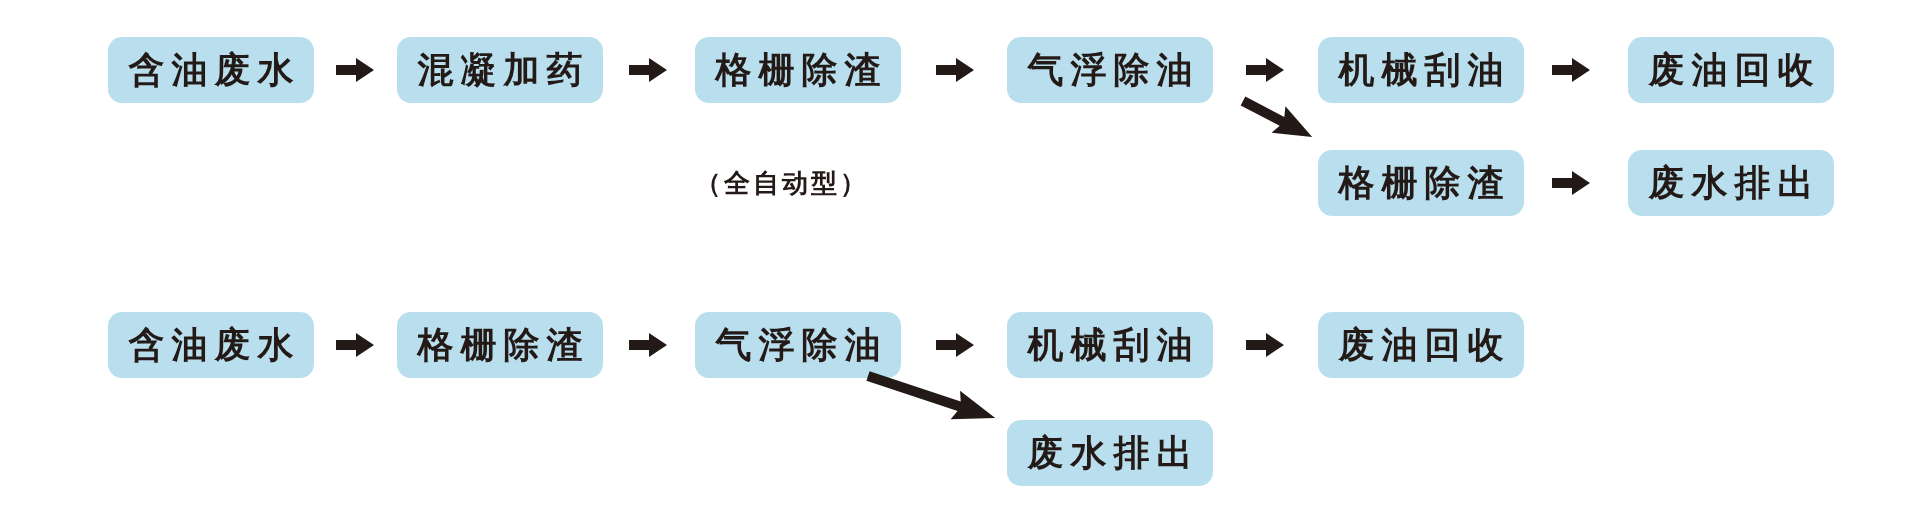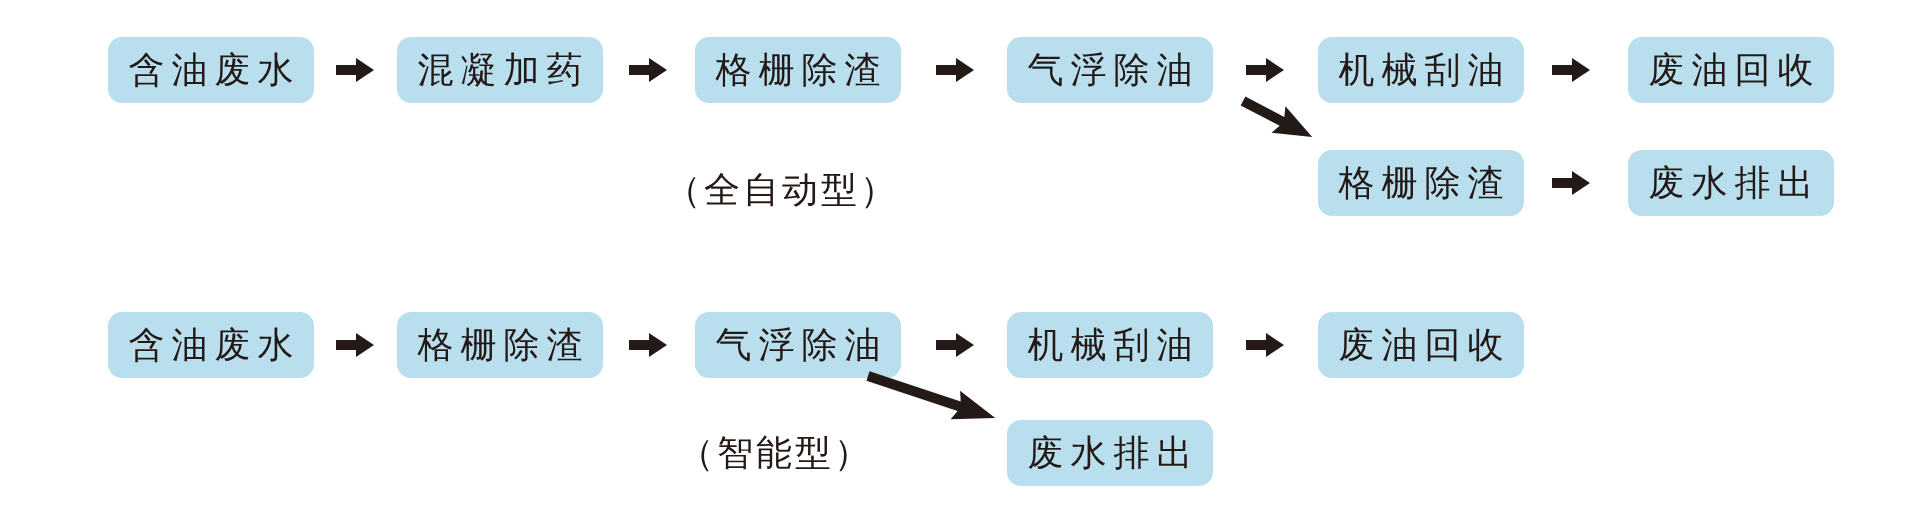--- a/index.html
+++ b/index.html
@@ -3,35 +3,35 @@
 <meta charset="utf-8">
 <style>
   html,body{margin:0;padding:0;}
   body{
     width:1920px;height:517px;
     background:#ffffff;
     overflow:hidden;
     font-family:"Liberation Sans","DejaVu Sans",sans-serif;
     position:relative;
   }
-  .canvas{position:absolute;left:0;top:0;width:1920px;height:517px;}
+  .canvas{position:absolute;left:0;top:0;width:1920px;height:517px;font-weight:bold;}
   .box{
     position:absolute;
     width:206px;height:66px;
     background:#b9dfee;
     border-radius:14px;
     display:flex;align-items:center;justify-content:center;
     font-size:36px;
     letter-spacing:7px;text-indent:7px;
     color:#231916;
     white-space:nowrap;
   }
   .type-label{
     position:absolute;
-    font-size:36px;
+    font-size:26px;
     letter-spacing:3px;
     color:#231916;
     text-align:center;
     white-space:nowrap;
   }
   
   .c1{left:108px}.c2{left:397px}.c3{left:695px}.c4{left:1007px}.c5{left:1318px}.c6{left:1628px}
   
   .r1{top:37px}.r1b{top:150px}.r2{top:312px}.r2b{top:420px}
   
@@ -97,21 +97,20 @@
       <use href="#arrowR"></use>
     </svg>
   <div class="box r2 c4">机械刮油</div>
   <svg class="harrow ar2 a4" viewBox="0 0 38 28">
       <use href="#arrowR"></use>
     </svg>
   <div class="box r2 c5">废油回收</div>
 
   <div class="box r2b c4">废水排出</div>
 
-  <div class="type-label label2">（智能型）</div>
 
   <svg class="overlay" viewBox="0 0 1920 517">
     <g transform="translate(1243,101) rotate(27.5)">
       <path d="M0,-5 L44,-5 L40,-15 L78,0 L40,15 L44,5 L0,5 Z" fill="#231916"></path>
     </g>
     <g transform="translate(868,376) rotate(18.3)">
       <path d="M0,-5 L96,-5 L92,-15 L134,0 L92,15 L96,5 L0,5 Z" fill="#231916"></path>
     </g>
   </svg>
 

